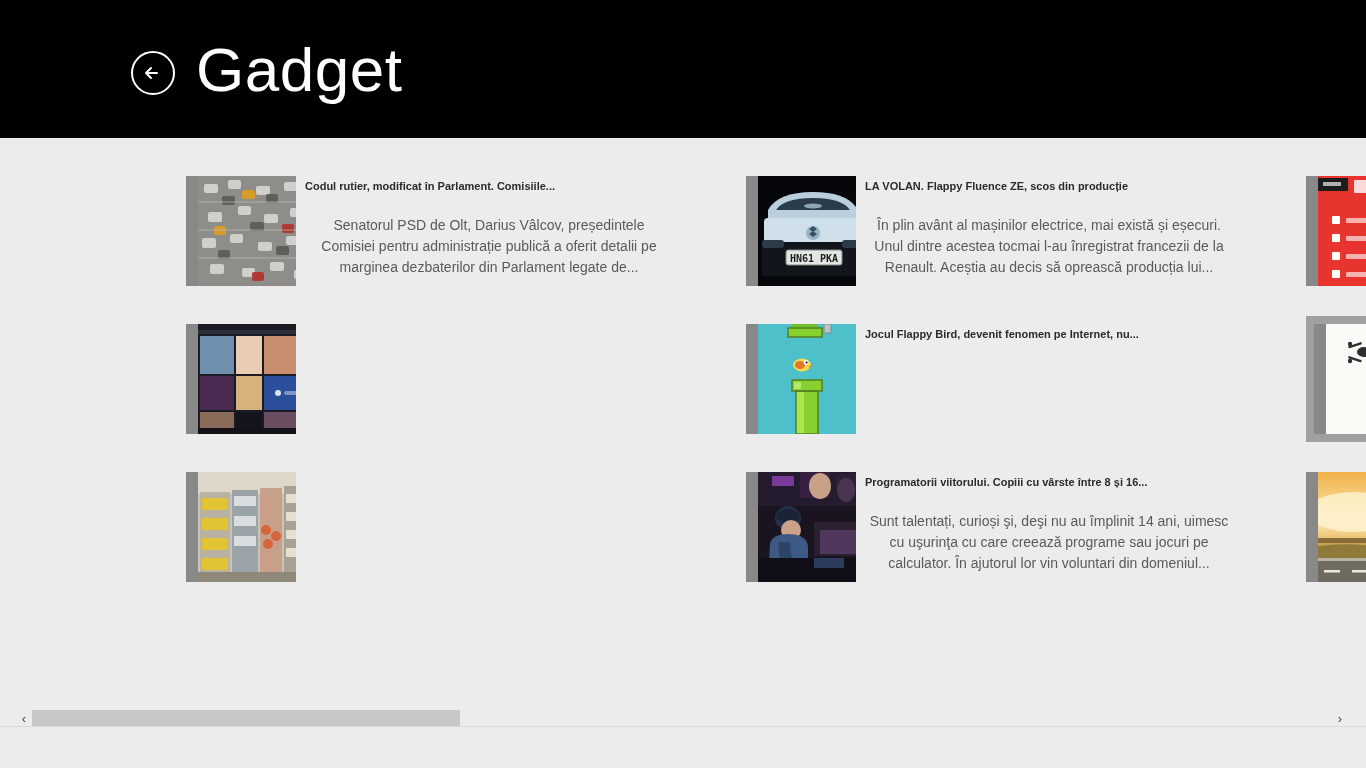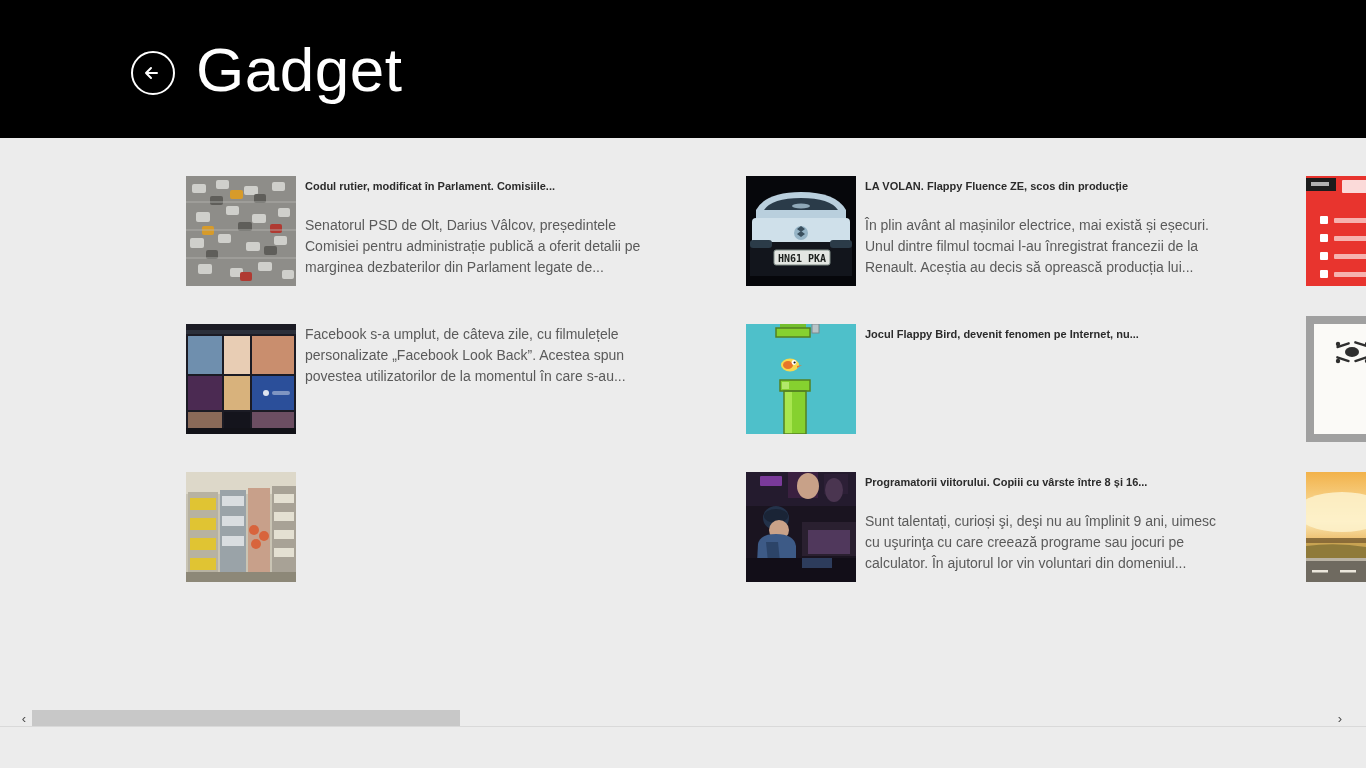--- a/index.html
+++ b/index.html
@@ -89,20 +89,21 @@
     cursor: pointer;
   }
 
   .thumb {
     position: absolute;
     left: 0; top: 0;
     width: 110px;
     height: 110px;
     overflow: hidden;
     background: #888;
+    padding-left: 12px;
   }
   .thumb svg, .thumb .img { display: block; width: 110px; height: 110px; }
 
   .article-text {
     position: absolute;
     left: 119px;
     top: 0;
     width: 368px;
   }
 
@@ -116,20 +117,21 @@
     white-space: nowrap;
     overflow: hidden;
   }
 
   .article-body {
     color: #5a5a5a;
     font-family: "Liberation Sans", sans-serif;
     font-size: 14px;
     font-weight: normal;
     line-height: 21px;
+    text-align: center;
   }
 
   
   .edge-item {
     position: relative;
     height: 110px;
     margin-bottom: 38px;
     cursor: pointer;
   }
   .edge-item .thumb { left: 0; }
@@ -285,21 +287,20 @@
               <rect x="66" y="52" width="42" height="34" fill="#2b4f9a"></rect>
               <circle cx="80" cy="69" r="3" fill="#ffffff" opacity="0.85"></circle>
               <rect x="86" y="67" width="18" height="4" rx="2" fill="#ffffff" opacity="0.4"></rect>
               <rect x="2" y="88" width="34" height="20" fill="#8a6a58"></rect>
               <rect x="38" y="88" width="26" height="20" fill="#14141c"></rect>
               <rect x="66" y="88" width="42" height="20" fill="#6c4e62"></rect>
               <rect x="0" y="104" width="110" height="6" fill="#121218"></rect>
             </svg>
           </div>
           <div class="article-text">
-            <div class="article-body">Facebook s-a umplut, de câteva zile, cu filmulețele personalizate „Facebook Look Back”. Acestea spun povestea utilizatorilor de la momentul în care s-au...</div>
           </div>
         </div>
 
         <div class="article">
           <div class="thumb">
             <svg class="img" viewBox="0 0 110 110" preserveAspectRatio="none">
               <rect width="110" height="110" fill="#c9c4b4"></rect>
               <rect x="0" y="0" width="110" height="22" fill="#ddd8c9"></rect>
               <rect x="2" y="20" width="30" height="88" fill="#b7b2a2"></rect>
               <g fill="#e0c433">
@@ -348,21 +349,21 @@
               <path d="M51 53 L55 50 L59 53 L55 56 Z M51 58 L55 55 L59 58 L55 61 Z" fill="#3a4f5e"></path>
               <rect x="4" y="66" width="102" height="34" fill="#12151c"></rect>
               <rect x="28" y="74" width="56" height="15" rx="2" fill="#e3e6e2" stroke="#7e8c86" stroke-width="1"></rect>
               <text x="56" y="85.5" font-family="DejaVu Sans Mono, monospace" font-size="10" font-weight="bold" fill="#1b1f1c" text-anchor="middle">HN61 PKA</text>
               <rect x="4" y="64" width="22" height="8" rx="3" fill="#2b3b48"></rect>
               <rect x="84" y="64" width="22" height="8" rx="3" fill="#2b3b48"></rect>
             </svg>
           </div>
           <div class="article-text">
             <div class="article-title">LA VOLAN. Flappy Fluence ZE, scos din producție</div>
-            <div class="article-body">În plin avânt al mașinilor electrice, mai există și eșecuri. Unul dintre filmul tocmai l-au înregistrat francezii de la Renault. Aceștia au decis să oprească producția lui...</div>
+            <div class="article-body">În plin avânt al mașinilor electrice, mai există și eșecuri. Unul dintre acestea tocmai l-au înregistrat francezii de la Renault. Aceștia au decis să oprească producția lui...</div>
           </div>
         </div>
 
         <div class="article">
           <div class="thumb">
             <svg class="img" viewBox="0 0 110 110" preserveAspectRatio="none">
               <rect width="110" height="110" fill="#4ec0ca"></rect>
               <rect x="34" y="-12" width="26" height="22" fill="#73bf2e"></rect>
               <rect x="30" y="4" width="34" height="9" fill="#86d12f" stroke="#538022" stroke-width="1.5"></rect>
               <rect x="66" y="0" width="7" height="9" fill="#b8c4c8" stroke="#7c8a8e" stroke-width="1"></rect>
@@ -399,21 +400,21 @@
               <path d="M12 72 Q14 62 30 62 Q48 62 50 74 L50 110 L10 110 Z" fill="#3d5a86"></path>
               <path d="M20 70 L24 110 L36 110 L32 70 Z" fill="#2c4468"></path>
               <rect x="56" y="50" width="54" height="34" fill="#2a2030"></rect>
               <rect x="62" y="58" width="42" height="24" fill="#6a4a7a" opacity="0.6"></rect>
               <rect x="0" y="86" width="110" height="24" fill="#120e18"></rect>
               <rect x="56" y="86" width="30" height="10" fill="#2d3c5c"></rect>
             </svg>
           </div>
           <div class="article-text">
             <div class="article-title">Programatorii viitorului. Copiii cu vârste între 8 și 16...</div>
-            <div class="article-body">Sunt talentați, curioși şi, deşi nu au împlinit 9 ani, uimesc cu uşurinţa cu care creează programe sau jocuri pe calculator. În ajutorul lor vin voluntari din domeniul...</div>
+            <div class="article-body">Sunt talentați, curioși şi, deşi nu au împlinit 14 ani, uimesc cu uşurinţa cu care creează programe sau jocuri pe calculator. În ajutorul lor vin voluntari din domeniul...</div>
           </div>
         </div>
 
       </div>
 
       <div class="column col-3">
 
         <div class="edge-item">
           <div class="thumb">
             <svg class="img" viewBox="0 0 110 110" preserveAspectRatio="none">

